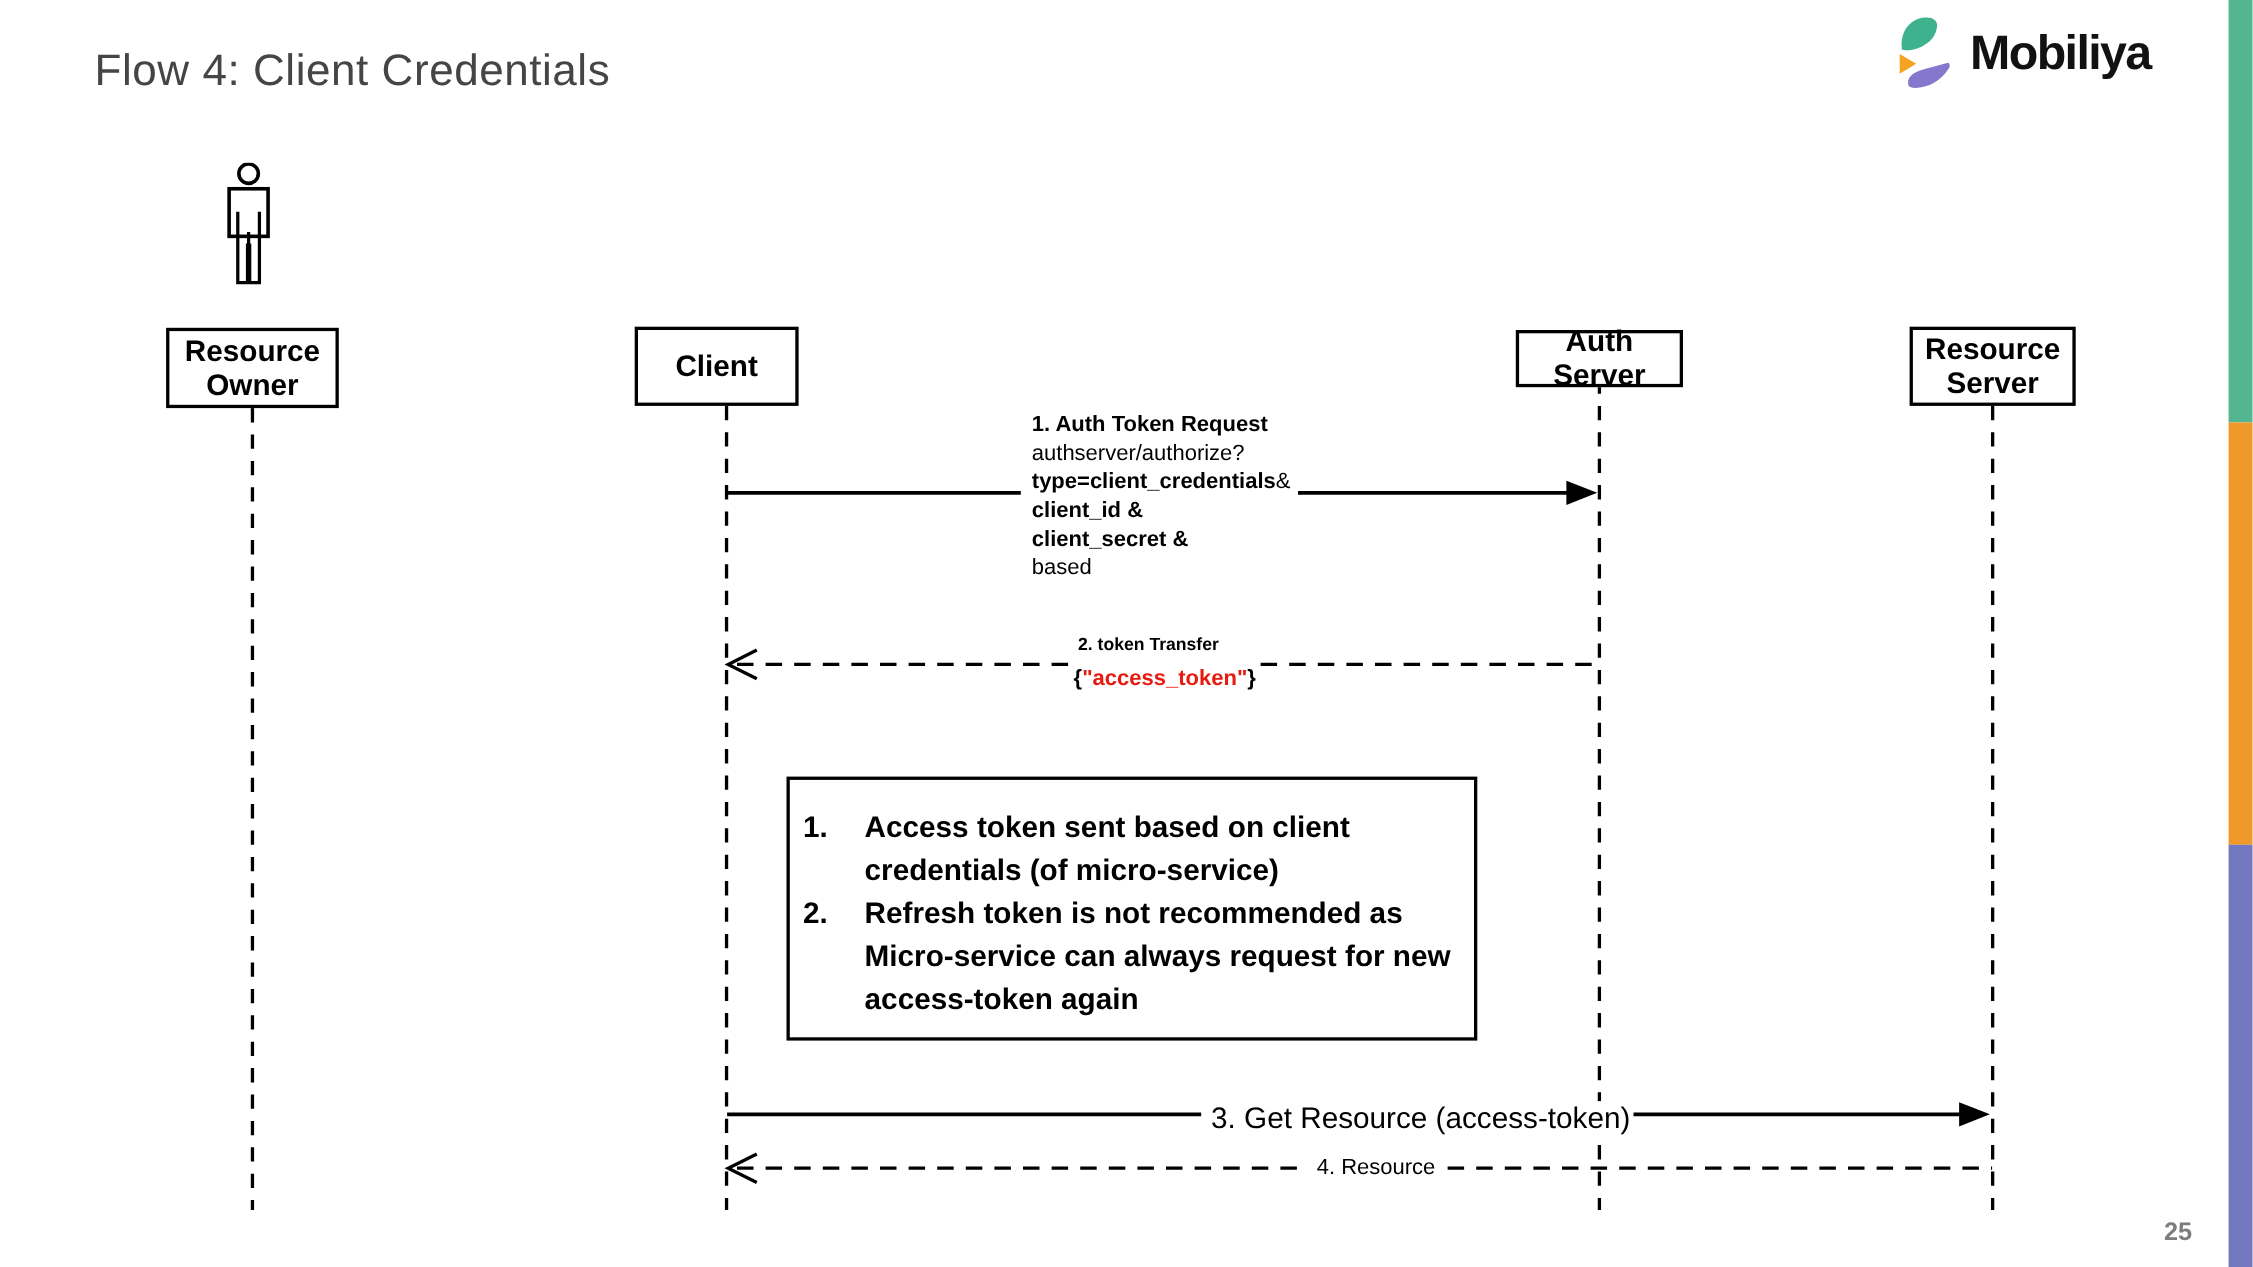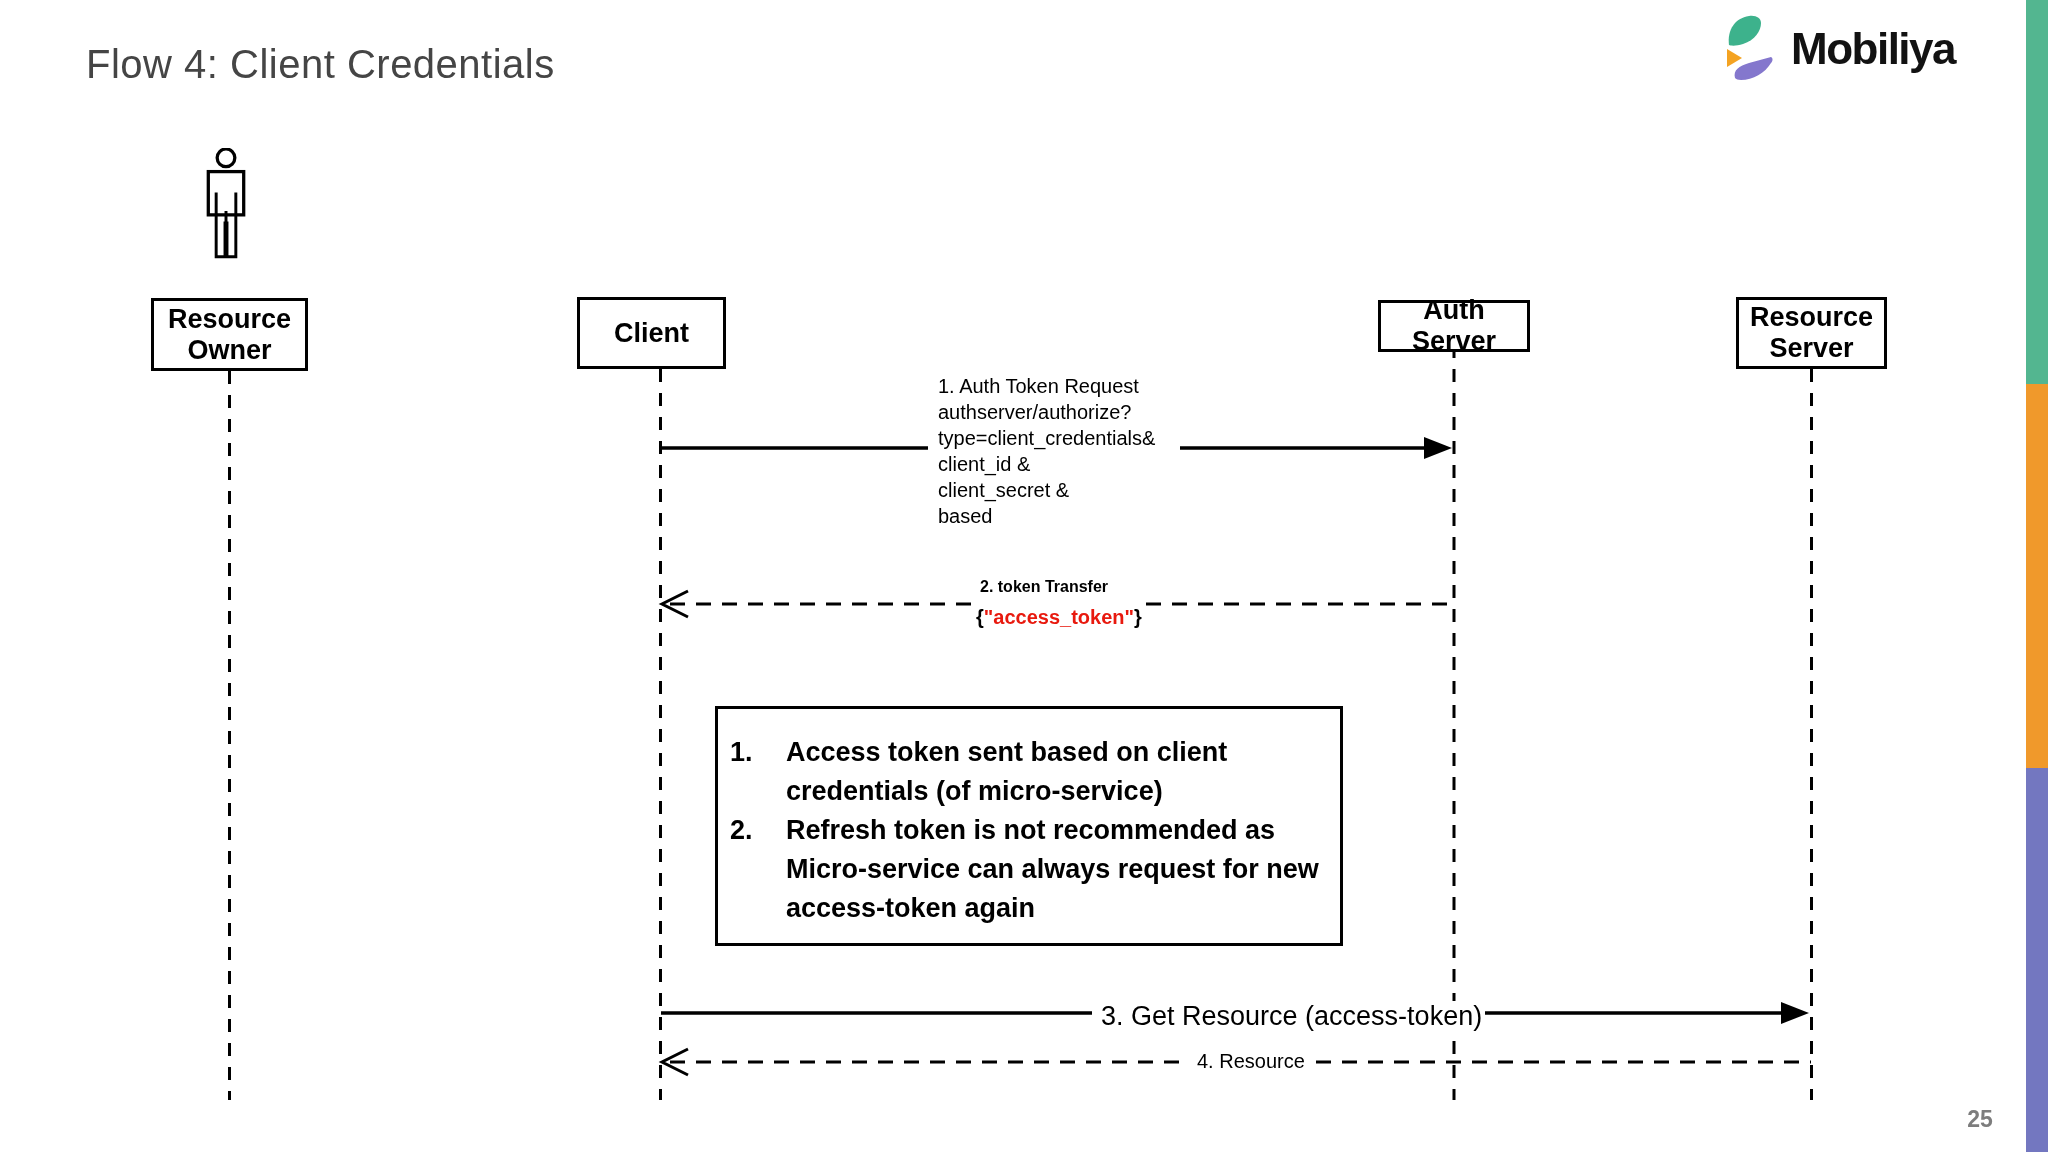--- a/index.html
+++ b/index.html
@@ -25,21 +25,21 @@
   .actor-box{
     border:3px solid #000;background:#fff;display:flex;align-items:center;justify-content:center;
     font-weight:700;font-size:27px;line-height:31px;text-align:center;white-space:pre-line;
     box-sizing:border-box;
     margin-top:24px;
   }
   
   .mlabel{background:#fff;padding:0 3px;width:fit-content;}
   .m1-block{left:935px;top:373px;font-size:20px;line-height:26px;}
   .m1-block .ln{background:#fff;width:fit-content;padding:0 3px;}
-  .b{font-weight:400;}
+  .b{font-weight:700;}
   .n{font-weight:400;}
   .m2-title{left:977px;top:578px;font-size:16px;font-weight:700;}
   .m2-payload{left:973px;top:606px;font-size:20px;font-weight:700;}
   .red{color:#e8190e;}
   .m3-label{left:1098px;top:1001px;font-size:27px;}
   .m4-label{left:1194px;top:1050px;font-size:20px;}
   
   .note{
     left:715px;top:706px;width:628px;height:240px;border:3px solid #000;background:#fff;
     box-sizing:border-box;padding:24px 14px 0 12px;font-weight:700;font-size:27px;line-height:39px;

